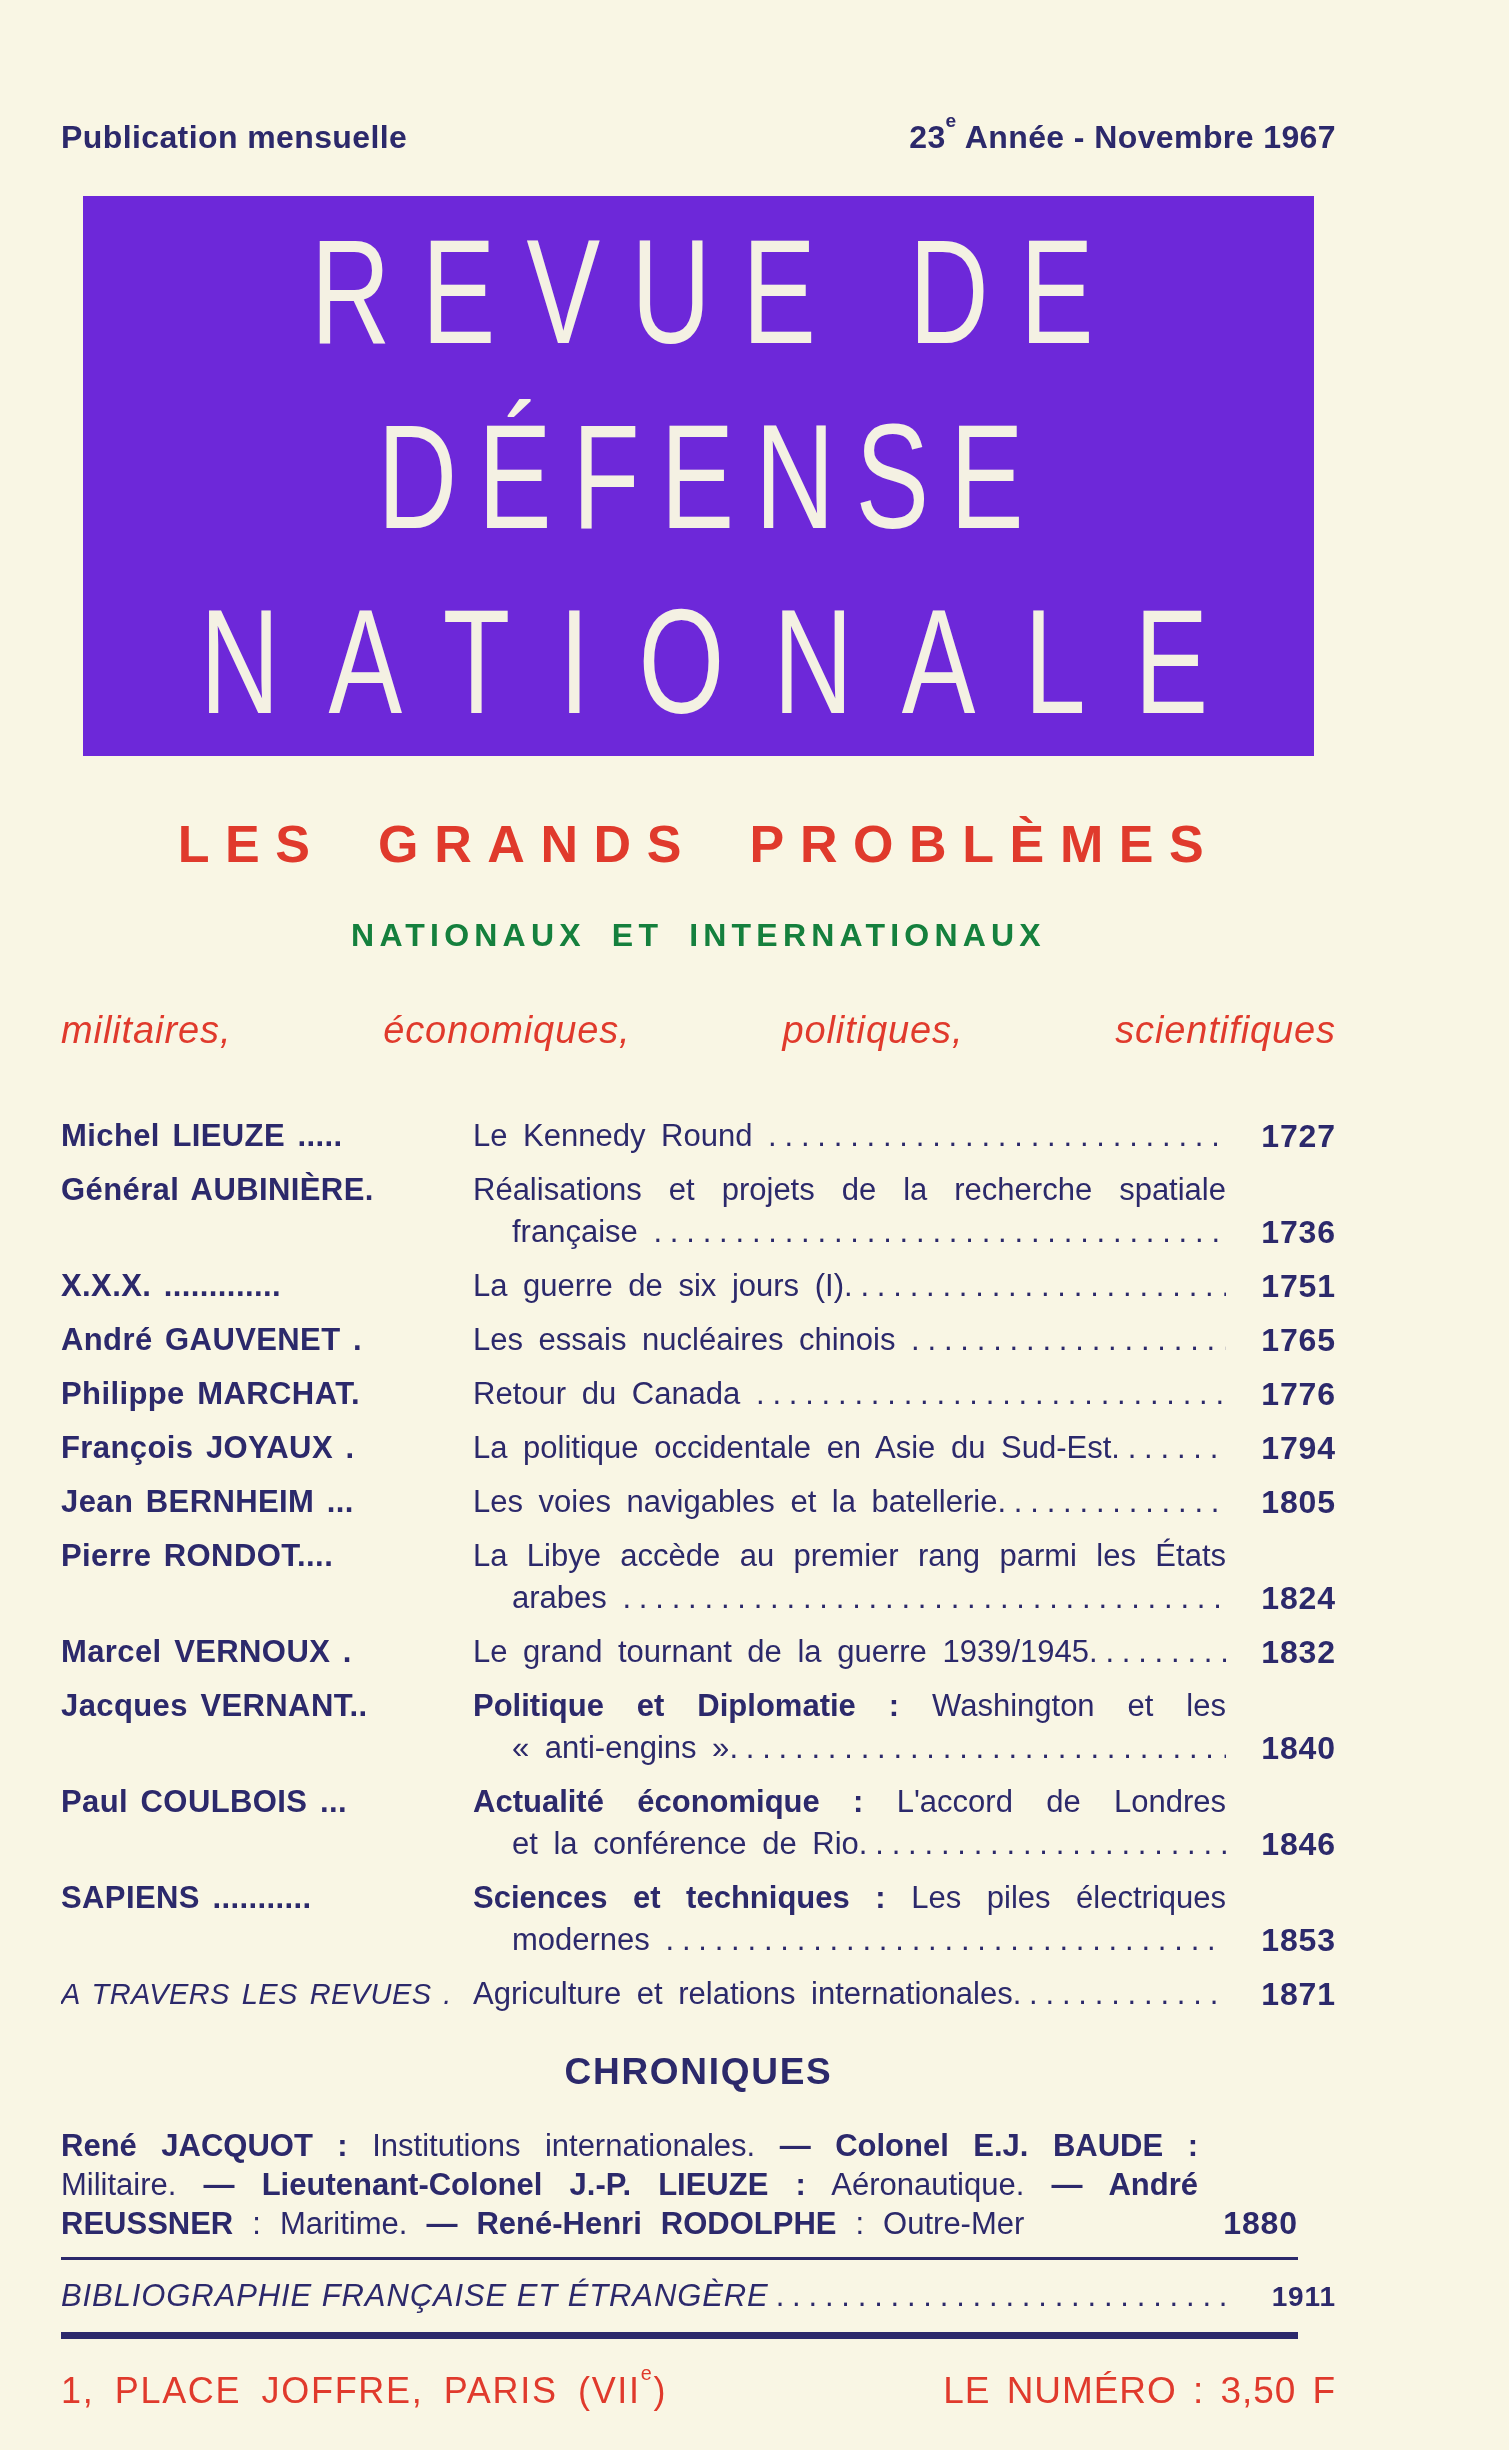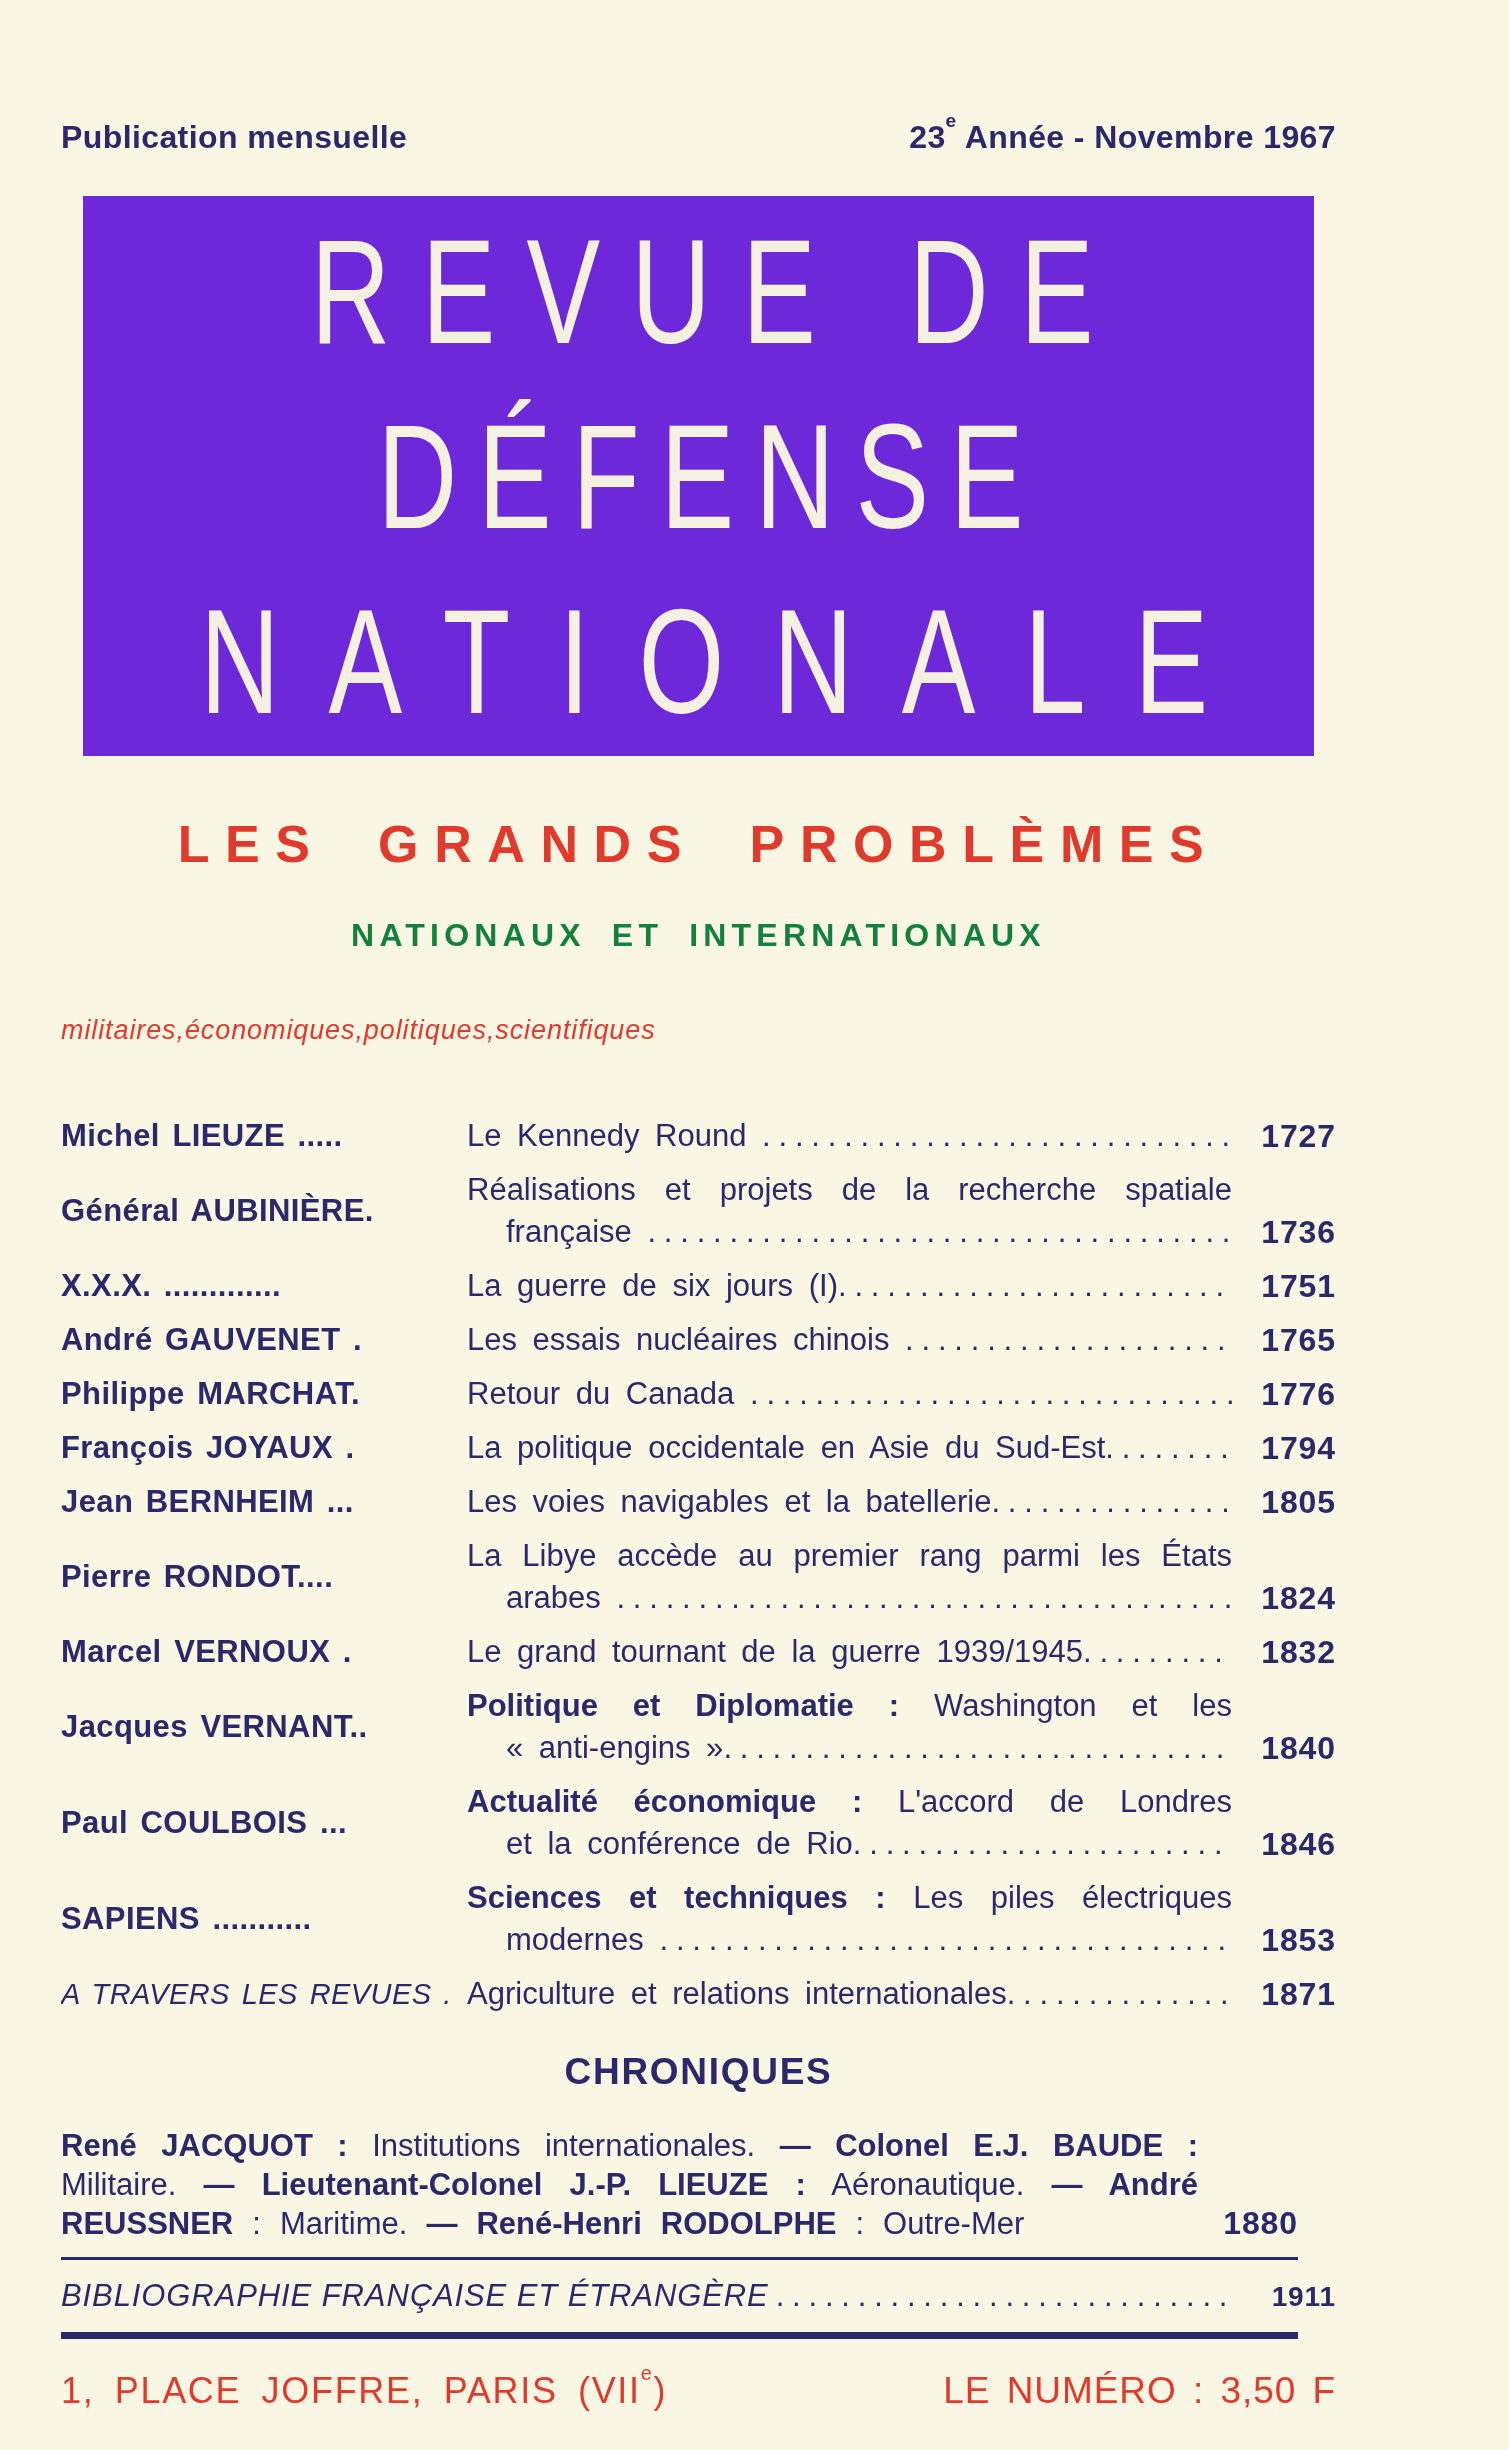--- a/index.html
+++ b/index.html
@@ -25,26 +25,26 @@
           transform:scale(0.8,1.08);transform-origin:center center;white-space:nowrap;}
   .m-line:nth-child(1) .m-text{letter-spacing:39px;margin-right:-39px;}
   .m-line:nth-child(2) .m-text{letter-spacing:26px;margin-right:-26px;}
   .m-line:nth-child(3) .m-text{letter-spacing:61px;margin-right:-61px;}
 
   
   .theme1{margin-top:61px;text-align:center;color:#e03a2c;font-weight:bold;
           font-size:52px;line-height:54px;letter-spacing:15.6px;word-spacing:22.5px;}
   .theme2{margin-top:38px;text-align:center;color:#15803d;font-weight:bold;
           font-size:32px;line-height:52px;letter-spacing:5.2px;word-spacing:12px;}
-  .subtitle{margin-top:45px;display:flex;color:#e03a2c;
-            font-style:italic;font-size:27px;line-height:48px;letter-spacing:0.9px;}
+  .subtitle{margin-top:45px;display:flex;justify-content:space-between;color:#e03a2c;
+            font-style:italic;font-size:38px;line-height:48px;letter-spacing:0.9px;}
 
   
   .toc{margin-top:61px;}
-  .toc-row{display:flex;align-items:center;margin-bottom:12px;}
+  .toc-row{display:flex;align-items:flex-start;margin-bottom:12px;gap:6px;}
   .toc-author{flex:none;width:406px;font-weight:bold;font-size:31px;line-height:42px;
               letter-spacing:0.4px;word-spacing:3.5px;white-space:nowrap;overflow:hidden;}
   .toc-author.it{font-weight:normal;font-style:italic;font-size:29px;}
   .toc-title{flex:1;min-width:0;}
   .toc-line{font-size:31px;line-height:42px;word-spacing:7px;white-space:nowrap;overflow:hidden;}
   .toc-line.just{text-align:justify;text-align-last:justify;word-spacing:normal;}
   .toc-line.cont{padding-left:39px;}
   .toc-line .b{font-weight:bold;}
   .dots{letter-spacing:7.8px;}
   .toc-page{flex:none;width:104px;text-align:right;font-weight:bold;font-size:32px;

